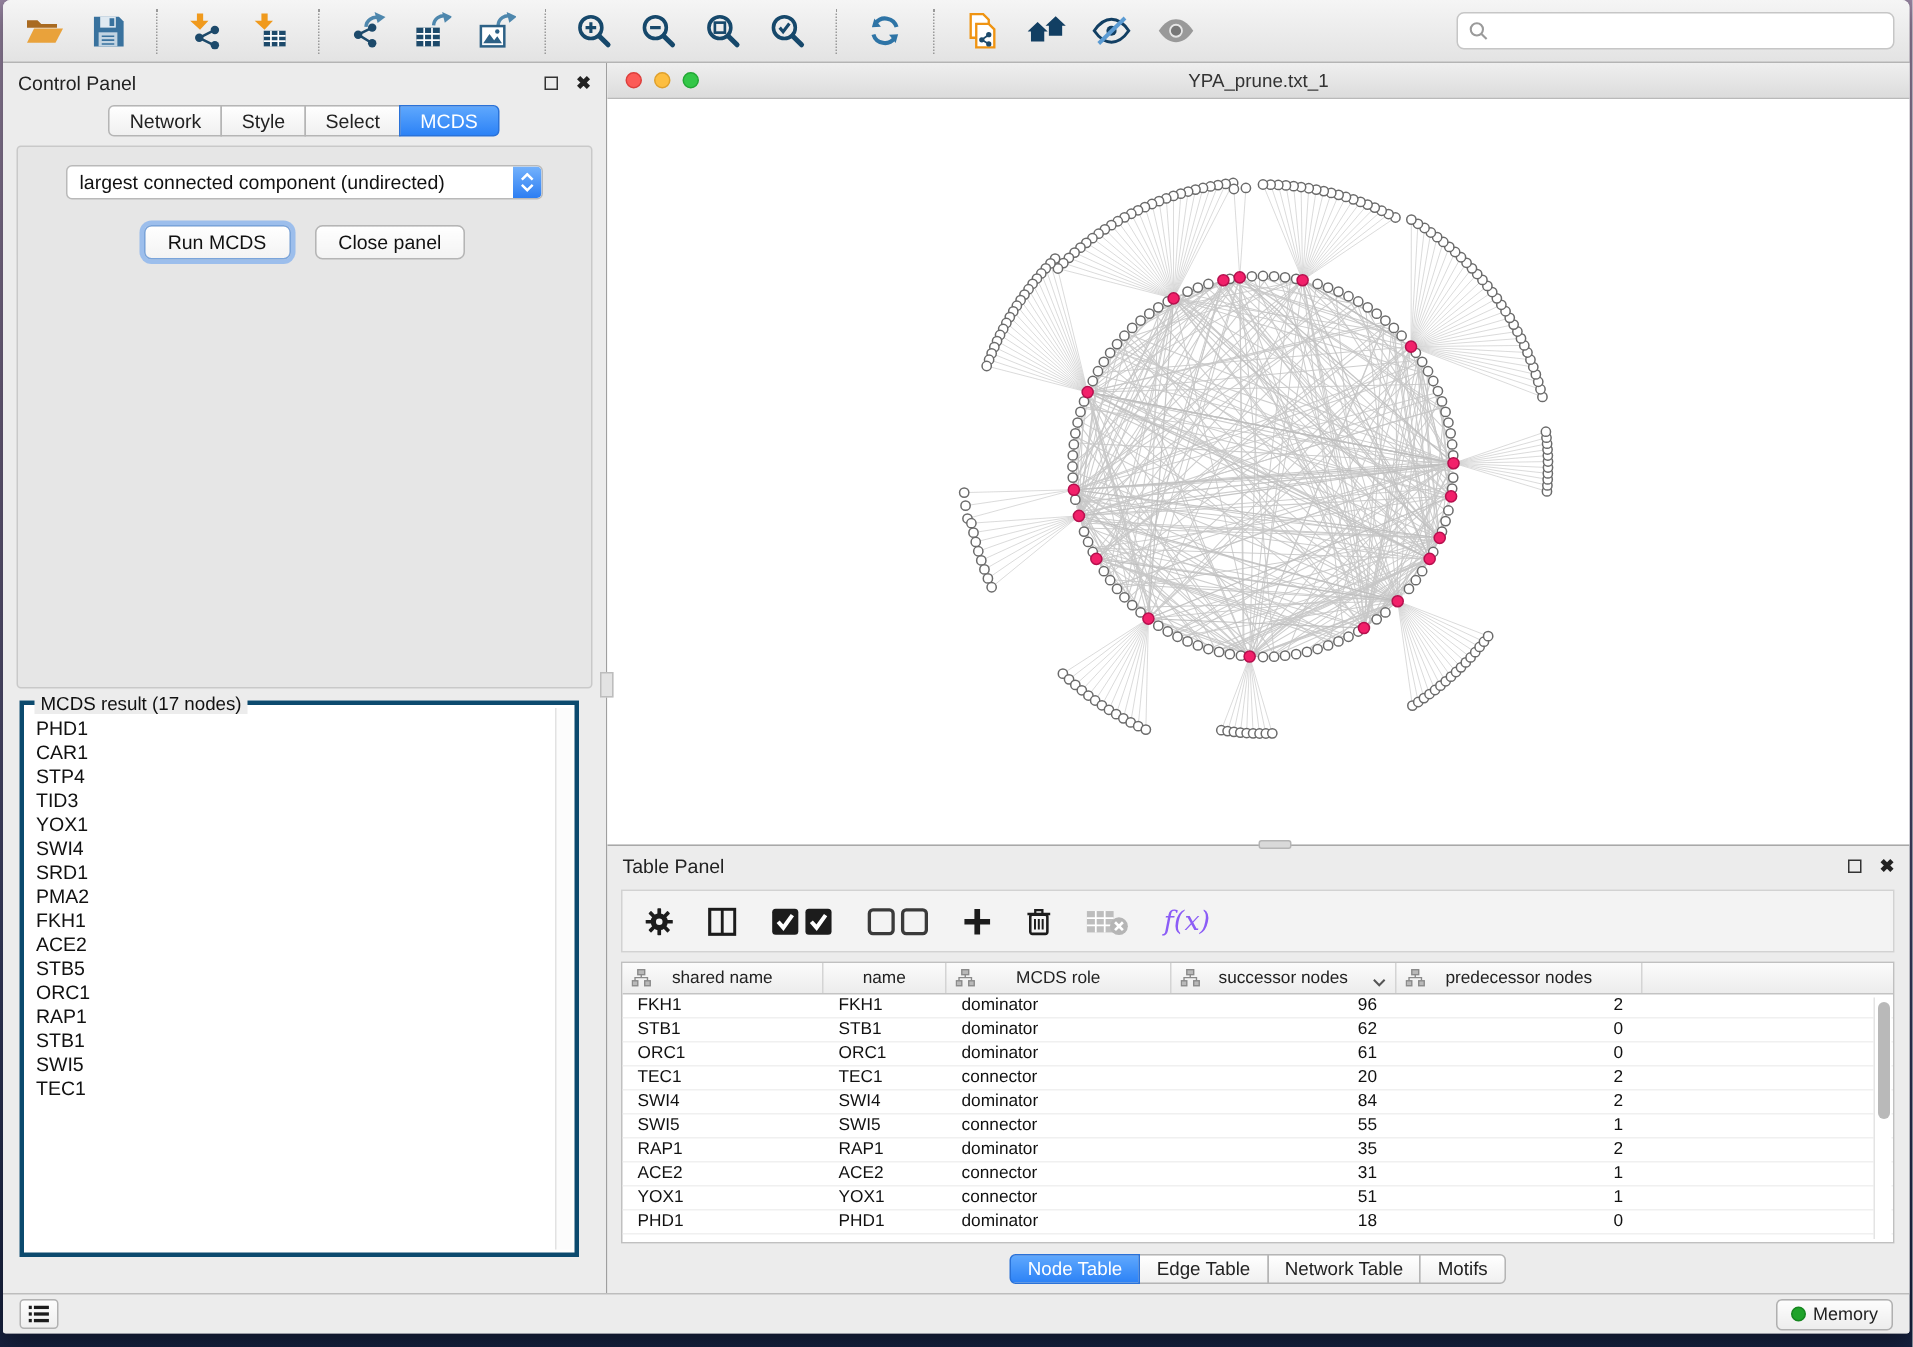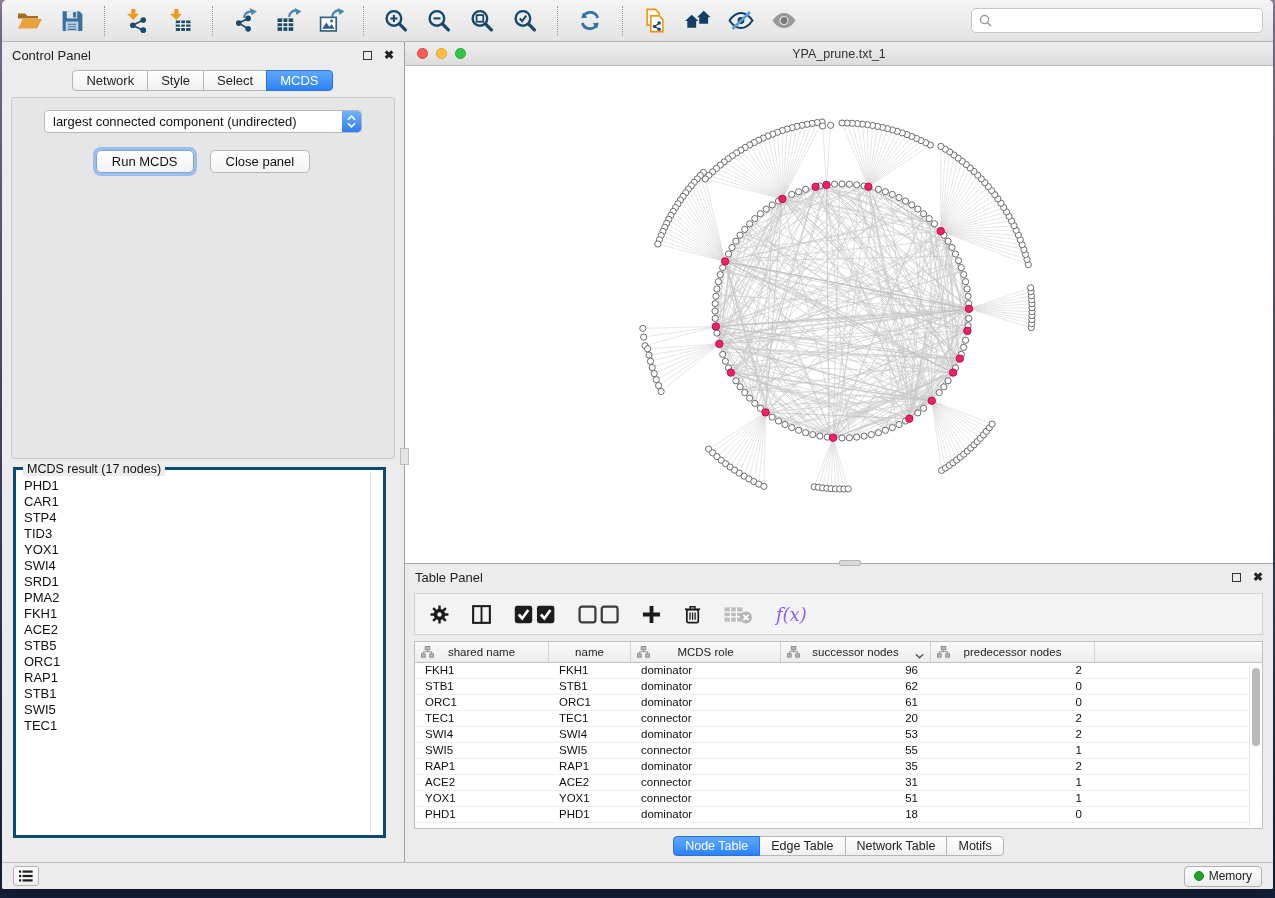--- a/index.html
+++ b/index.html
@@ -1229,21 +1229,21 @@
                 <div class="td" style="width: 134px;">TEC1</div>
                 <div class="td" style="width: 82px;">TEC1</div>
                 <div class="td" style="width: 150px;">connector</div>
                 <div class="td num" style="width: 150px;">20</div>
                 <div class="td num" style="width: 164px;">2</div>
               </div>
               <div class="tr">
                 <div class="td" style="width: 134px;">SWI4</div>
                 <div class="td" style="width: 82px;">SWI4</div>
                 <div class="td" style="width: 150px;">dominator</div>
-                <div class="td num" style="width: 150px;">53</div>
+                <div class="td num" style="width: 150px;">84</div>
                 <div class="td num" style="width: 164px;">2</div>
               </div>
               <div class="tr">
                 <div class="td" style="width: 134px;">SWI5</div>
                 <div class="td" style="width: 82px;">SWI5</div>
                 <div class="td" style="width: 150px;">connector</div>
                 <div class="td num" style="width: 150px;">55</div>
                 <div class="td num" style="width: 164px;">1</div>
               </div>
               <div class="tr">

